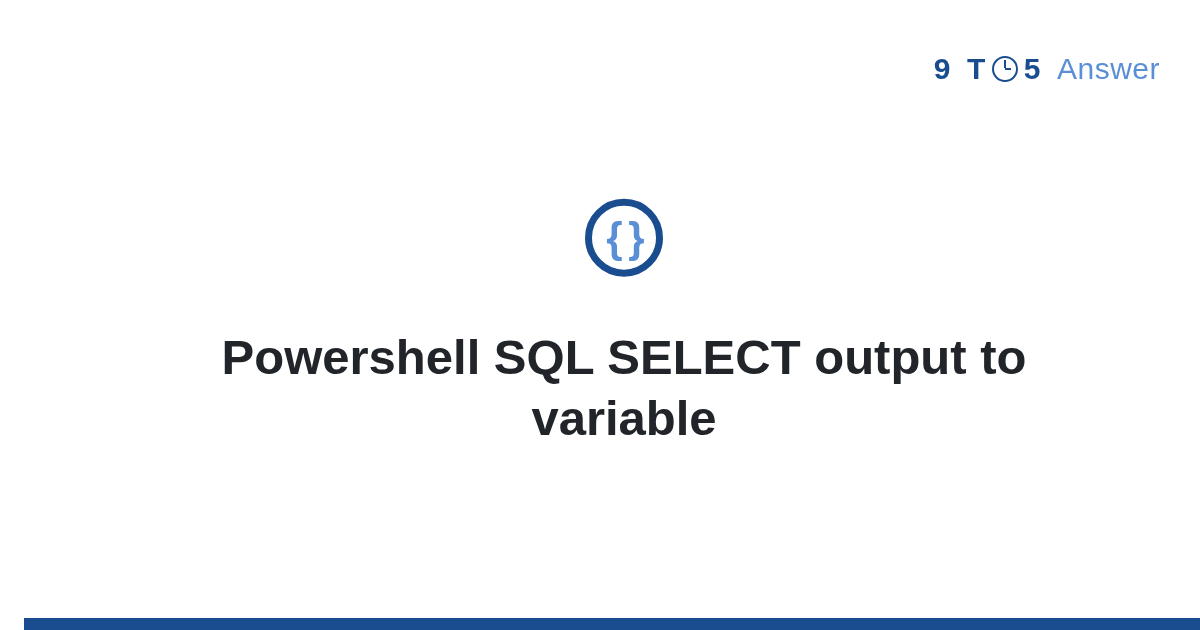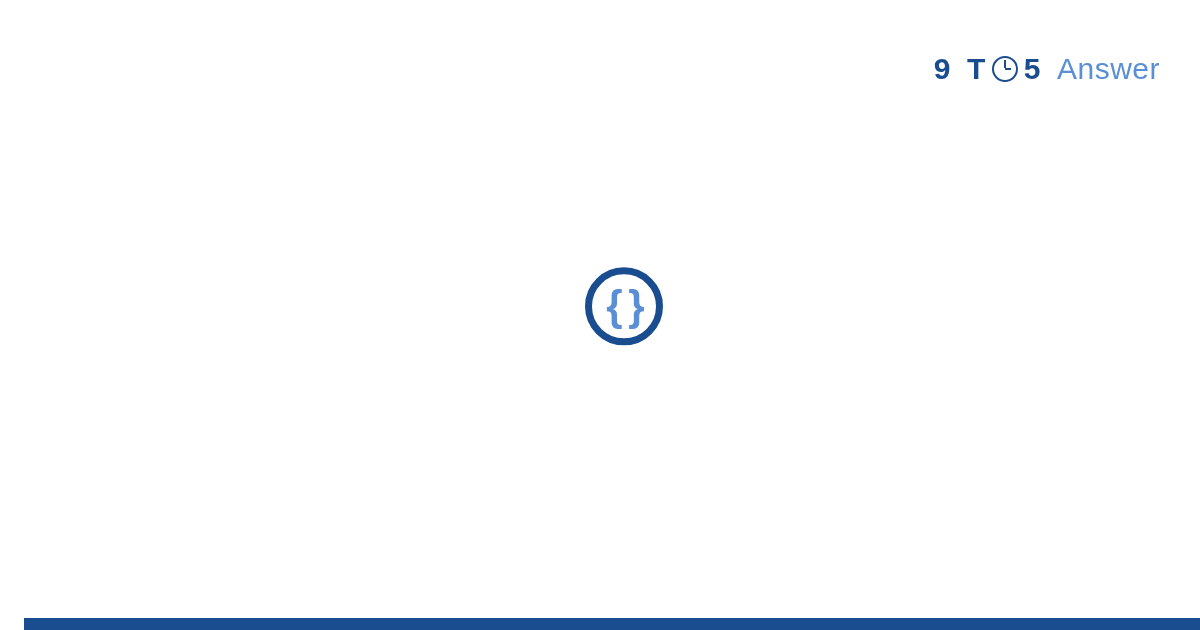--- a/index.html
+++ b/index.html
@@ -115,15 +115,16 @@
 <body>
 
 <div class="brand">
   <span class="nine">9</span><span class="t">T</span><span class="clock"></span><span class="five">5</span><span class="answer">Answer</span>
 </div>
 
 <div class="center">
   <div class="icon-circle">
     <span class="braces">{ }</span>
   </div>
+  <h1 class="title">Powershell SQL SELECT output to variable</h1>
 </div>
 
 <div class="footer-bar"></div>
 
 </body></html>

